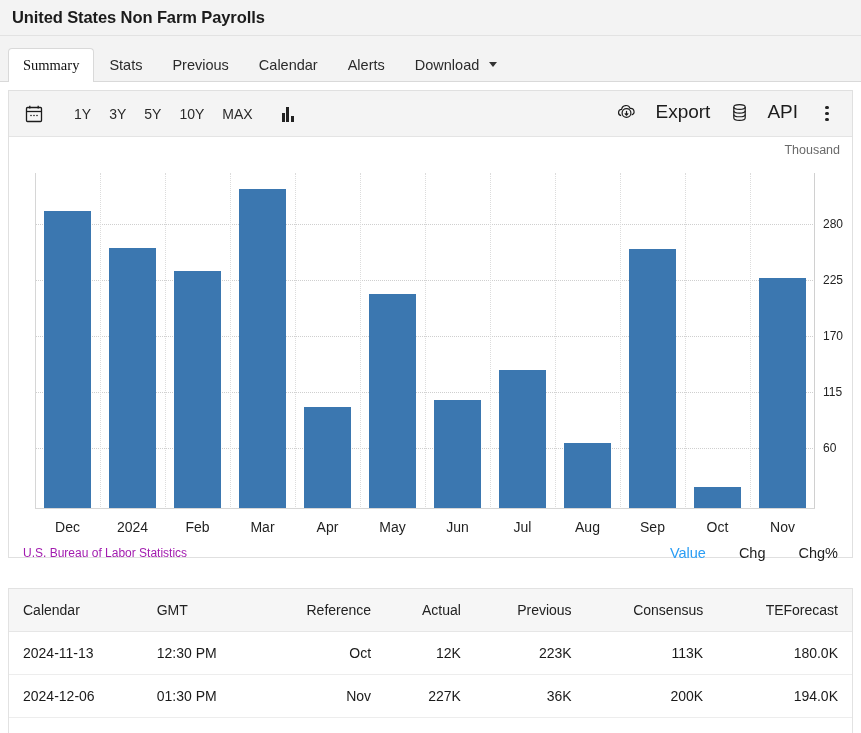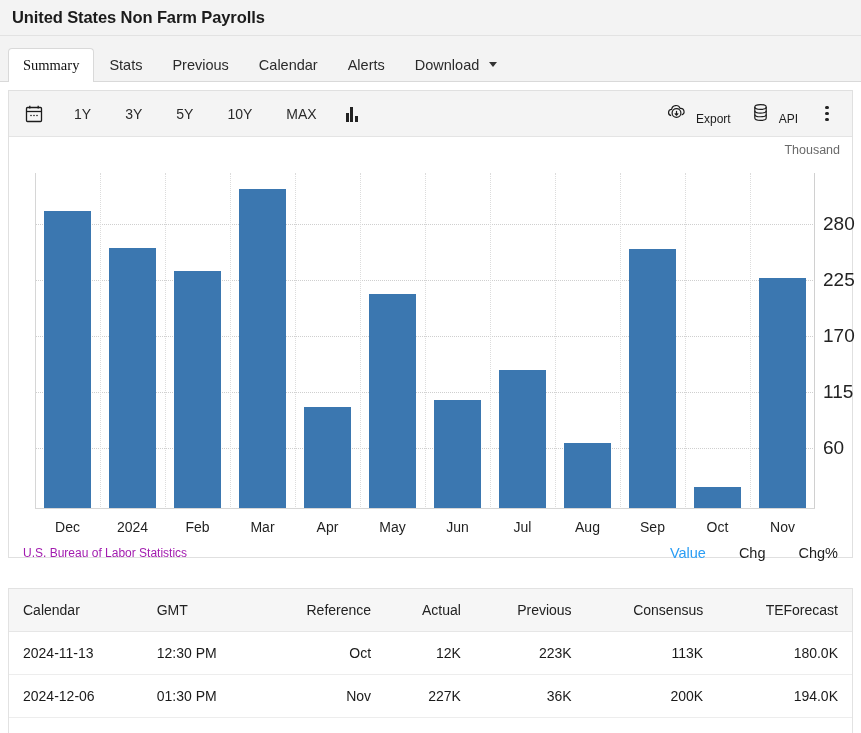--- a/index.html
+++ b/index.html
@@ -82,21 +82,21 @@
     align-items: center;
     padding: 0 12px;
     gap: 0;
   }
   .tb-icon {
     width: 26px; height: 26px;
     display: flex; align-items: center; justify-content: center;
     cursor: pointer;
     color: #1c1c1c;
   }
-  .ranges { display: flex; align-items: center; margin-left: 18px; gap: 16px; }
+  .ranges { display: flex; align-items: center; margin-left: 18px; gap: 0; }
   .range {
     font-size: 14px;
     color: #2a2a2a;
     padding: 4px 9px;
     cursor: pointer;
     line-height: 1;
   }
   .barchart-icon { margin-left: 20px; cursor: pointer; display:flex; align-items:flex-end; gap:1.5px; height: 16px;}
   .barchart-icon i { display:block; width:3px; background:#222; }
   .barchart-icon i:nth-child(1){ height: 9px; }
@@ -111,22 +111,22 @@
     border: 1px solid #dcdcdc;
     font-size: 14px;
     color: #555;
     padding: 0 10px;
     font-family: "Liberation Sans", sans-serif;
   }
   .compare::placeholder { color: #767676; }
 
   .tb-right { margin-left: auto; display: flex; align-items: center; gap: 0; }
   .tb-btn {
-    display: flex; align-items: flex-end; gap: 9px;
-    font-size: 12px; color: #1c1c1c;
+    display: flex; align-items: flex-start; gap: 18px;
+    font-size: 19px; color: #1c1c1c;
     padding: 5px 10px; cursor: pointer; line-height: 1;
   }
   .kebab {
     width: 26px; height: 26px; margin-left: 6px;
     display: flex; flex-direction: column; align-items: center; justify-content: center; gap: 2.5px;
     cursor: pointer;
   }
   .kebab span { width: 3.2px; height: 3.2px; border-radius: 50%; background: #222; display:block; }
 
   
@@ -167,21 +167,21 @@
     border-bottom: 1px solid #d6d6d6;
   }
   .bars {
     position: absolute; left: 0; right: 0; bottom: 0; top: 0;
     display: flex; align-items: flex-end;
   }
   .barcell { flex: 1 1 0; display: flex; justify-content: center; align-items: flex-end; height: 100%; }
   .bar { width: 72%; background: #3b77b0; }
 
   .ylabels { position: absolute; left: 806px; top: 36px; width: 50px; height: 336px; }
-  .ylab { position: absolute; left: 8px; font-size: 19px; color: #232323; transform: translateY(-50%); }
+  .ylab { position: absolute; left: 8px; font-size: 12px; color: #232323; transform: translateY(-50%); }
 
   .xlabels {
     position: absolute; left: 26px; top: 382px; width: 780px;
     display: flex;
   }
   .xlab { flex: 1 1 0; text-align: center; font-size: 14px; color: #1f1f1f; }
 
   .chart-footer {
     position: absolute; left: 0; right: 0; top: 408px;
     display: flex; align-items: center; padding: 0 14px;

